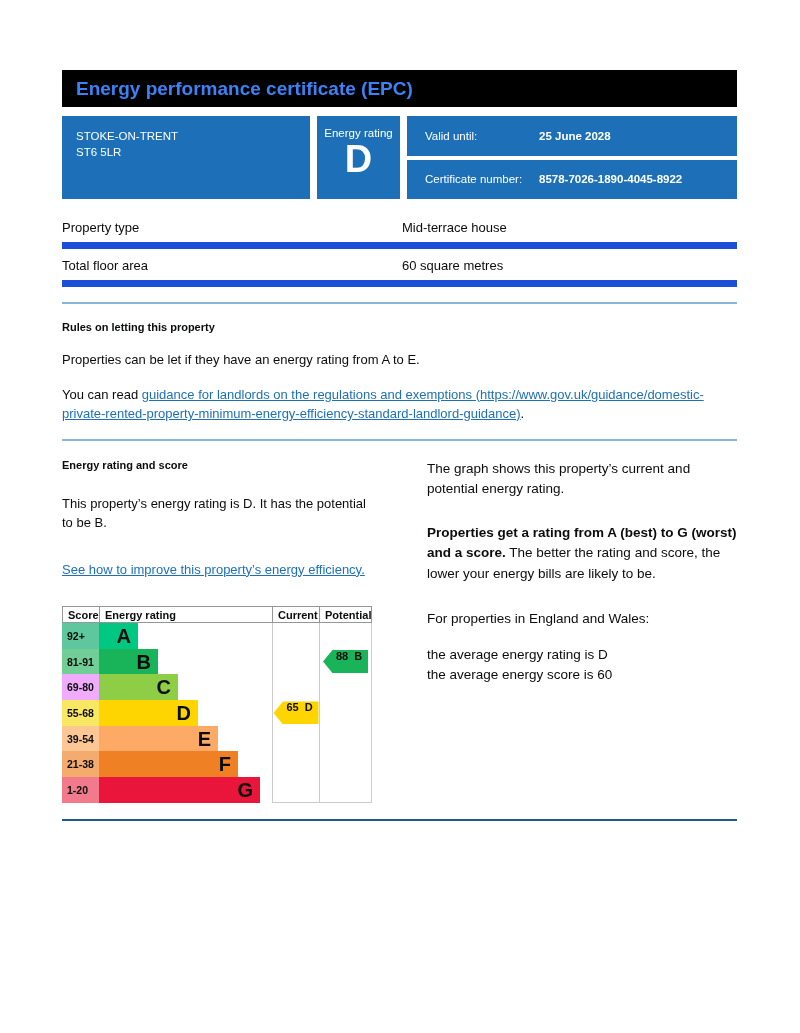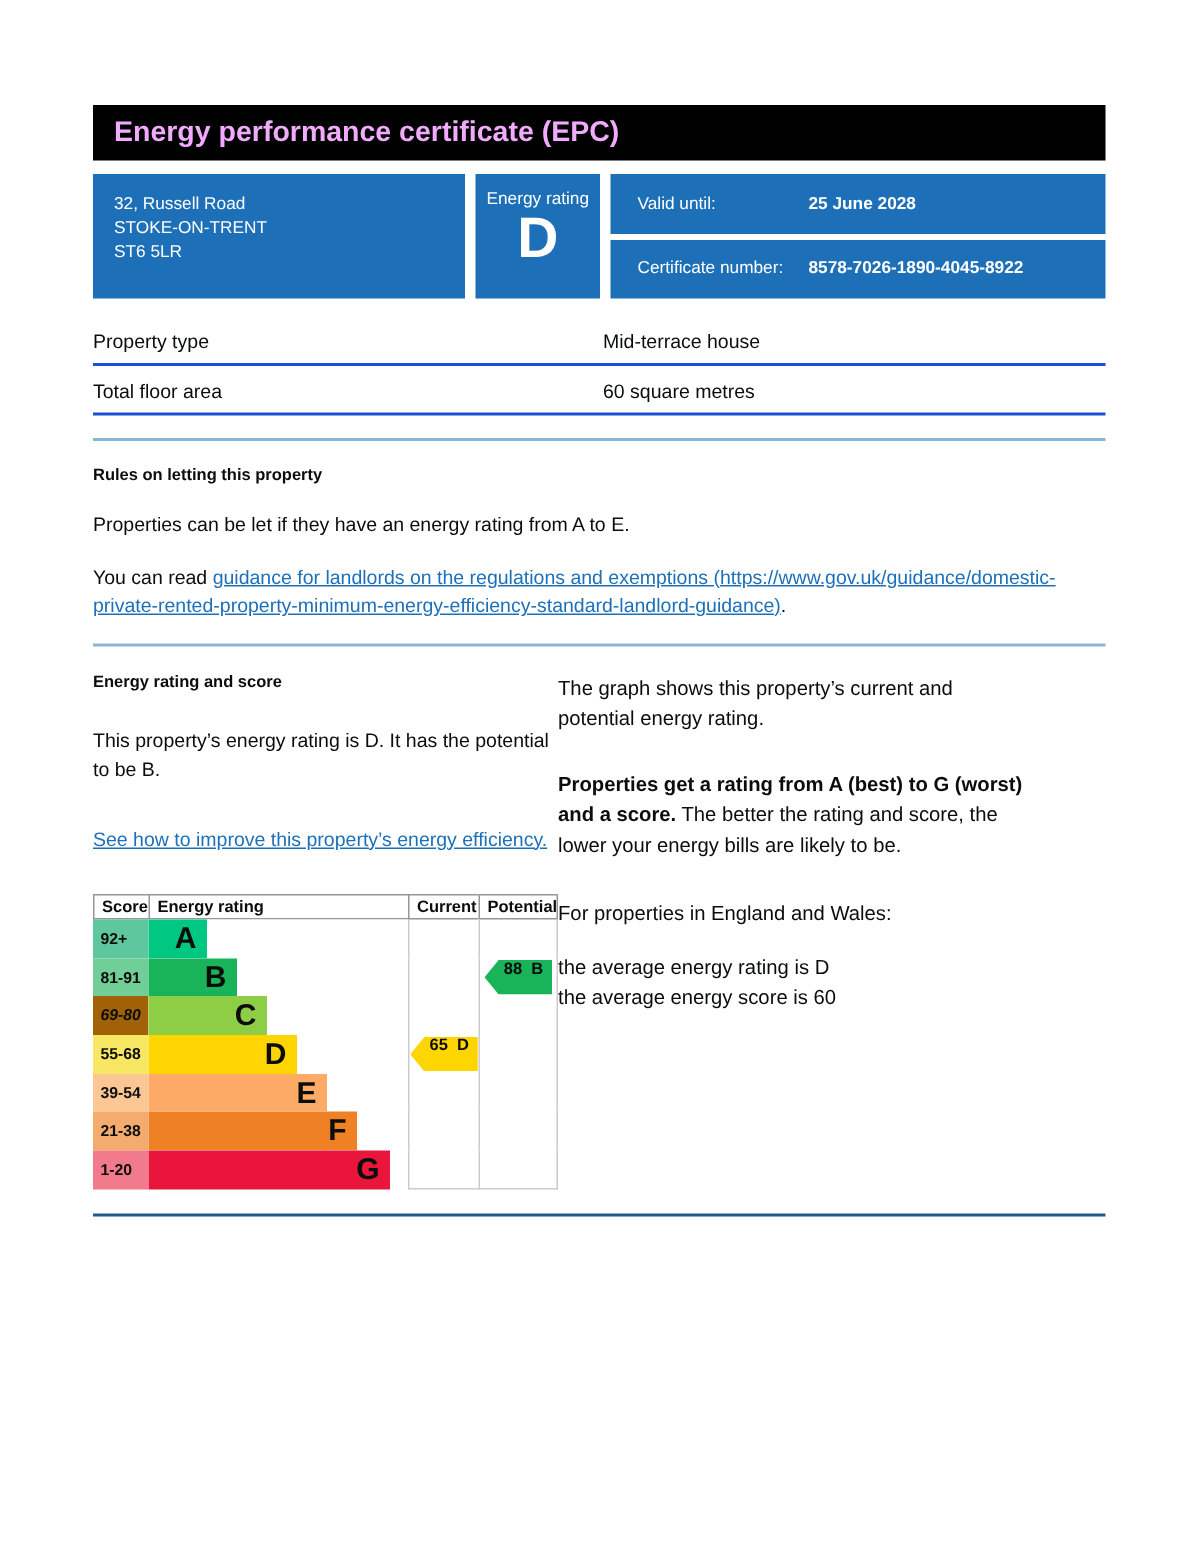--- a/index.html
+++ b/index.html
@@ -6,53 +6,53 @@
   html, body { margin: 0; padding: 0; }
   body {
     width: 800px; height: 1033px; background: #ffffff;
     font-family: "Liberation Sans", sans-serif; color: #0b0c0c;
     position: relative; overflow: hidden;
   }
   .container { position: absolute; left: 62px; top: 70px; width: 675px; }
 
   
   .title-bar {
-    background: #000000; color: #f0abfc; height: 37px;
+    background: #000000; color: #3b82f6; height: 37px;
     font-size: 19px; font-weight: bold; line-height: 37px; padding-left: 14px;
   }
 
   
   .summary-row { margin-top: 9px; display: flex; gap: 7px; height: 83px; }
   .blue-box { background: #1d70b8; color: #ffffff; }
   .address-box { width: 248px; padding: 12px 10px 0 14px; font-size: 11.5px; line-height: 1.4; }
   .rating-box { width: 83px; text-align: center; padding-top: 11px; }
   .rating-box .rating-label { font-size: 11.5px; }
   .rating-box .rating-letter { font-size: 38px; font-weight: bold; line-height: 1.05; margin-top: 1px; }
   .right-stack { flex: 1; display: flex; flex-direction: column; gap: 4px; }
   .info-box { flex: 1; display: flex; align-items: center; padding-left: 18px; font-size: 11.5px; }
   .info-box .info-label { width: 114px; }
   .info-box .info-value { font-weight: bold; }
 
   
   .details-table { margin-top: 12px; font-size: 13px; }
-  .details-row { display: flex; padding: 9px 0 7px 0; border-bottom: 2px solid #1d4ed8; }
+  .details-row { display: flex; padding: 9px 0 7px 0; border-bottom: 7px solid #1d4ed8; }
   .details-label { flex: 0 0 340px; }
 
   hr.sep-light { border: none; border-top: 2px solid #8ab6d6; margin: 15px 0 0 0; }
   hr.sep-dark { border: none; border-top: 2px solid #24588c; margin: 16px 0 0 0; }
 
   h2 { font-size: 11px; font-weight: bold; margin: 0; }
   .rules-heading { margin-top: 17px; }
   p { margin: 0; font-size: 13px; line-height: 1.5; }
   .rules-p1 { margin-top: 17px; }
   .rules-p2 { margin-top: 15px; }
   a.doc-link { color: #1d70b8; text-decoration: underline; cursor: pointer; }
 
   
-  .columns { display: flex; margin-top: 18px; }
+  .columns { display: flex; margin-top: 18px; gap: 55px; }
   .col-left { width: 310px; }
   .col-right { width: 310px; font-size: 13.5px; }
   .col-left .intro { margin-top: 23px; }
   .col-left .improve { margin-top: 27px; }
   .col-right p { font-size: 13.5px; }
   .col-right .p2 { margin-top: 24px; }
   .col-right .p3 { margin-top: 25px; }
   .col-right .p4 { margin-top: 16px; }
 
   
@@ -80,21 +80,20 @@
 </style>
 </head>
 <body>
 
 <div class="container">
 
   <div class="title-bar">Energy performance certificate (EPC)</div>
 
   <div class="summary-row">
     <div class="blue-box address-box">
-      <div>32, Russell Road</div>
       <div>STOKE-ON-TRENT</div>
       <div>ST6 5LR</div>
     </div>
     <div class="blue-box rating-box">
       <div class="rating-label">Energy rating</div>
       <div class="rating-letter">D</div>
     </div>
     <div class="right-stack">
       <div class="blue-box info-box">
         <span class="info-label">Valid until:</span>
@@ -150,21 +149,21 @@
               <span class="band-letter">B</span>
             </div>
           </div>
           <div class="bcell cur-cell"></div>
           <div class="bcell pot-cell">
             <div class="arrow" style="background: rgb(25, 180, 89);">
               <span>88</span>
               <span>B</span>
             </div>
           </div>
-          <div class="bcell score-cell" style="background: #a16207; font-style: italic;">69-80</div>
+          <div class="bcell score-cell" style="background: #f0abfc;">69-80</div>
           <div class="bcell bar-cell">
             <div class="bar" style="width: 79px; background: rgb(141, 206, 70);">
               <span class="band-letter">C</span>
             </div>
           </div>
           <div class="bcell cur-cell"></div>
           <div class="bcell pot-cell"></div>
           <div class="bcell score-cell" style="background: rgb(247, 231, 99);">55-68</div>
           <div class="bcell bar-cell">
             <div class="bar" style="width: 99px; background: rgb(255, 213, 0);">

